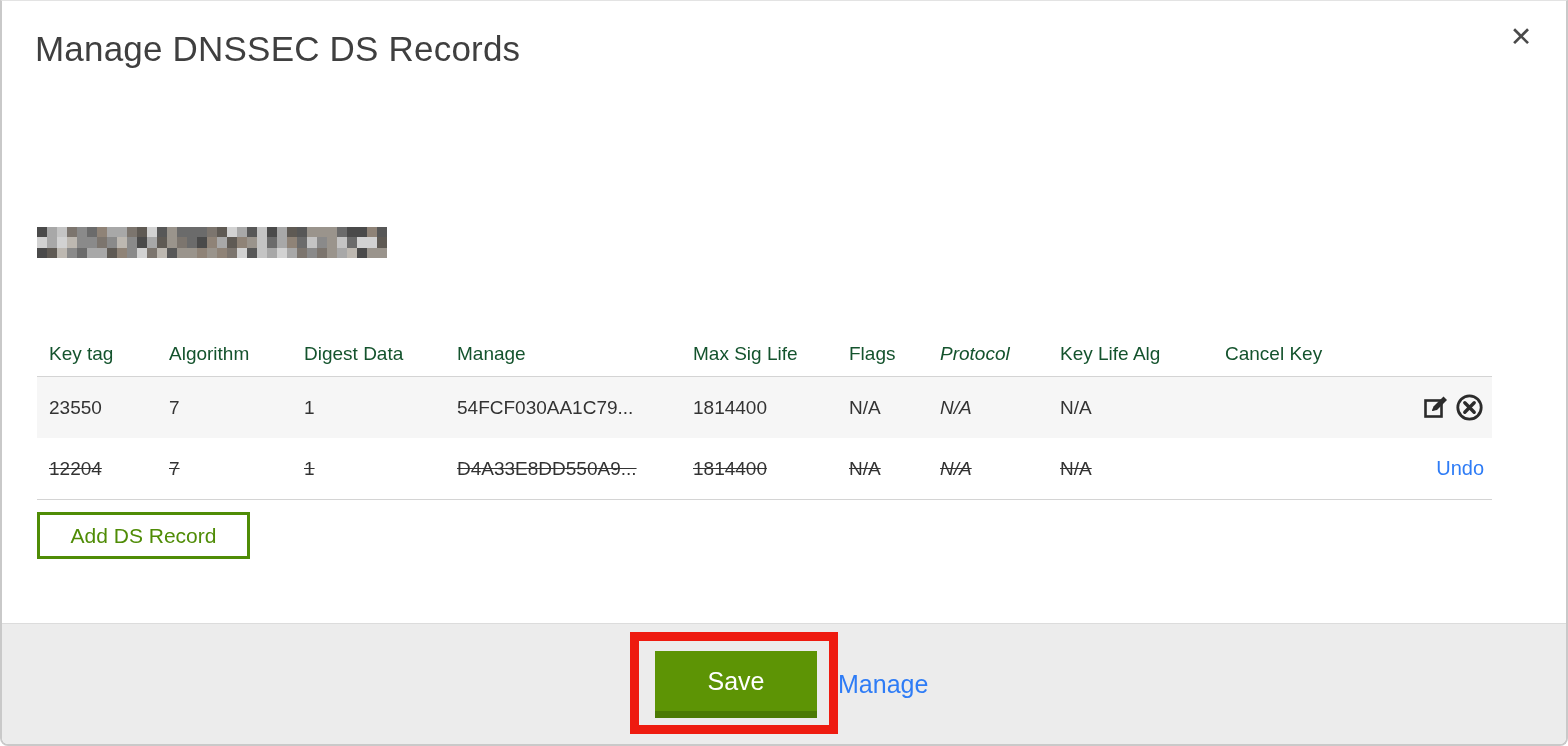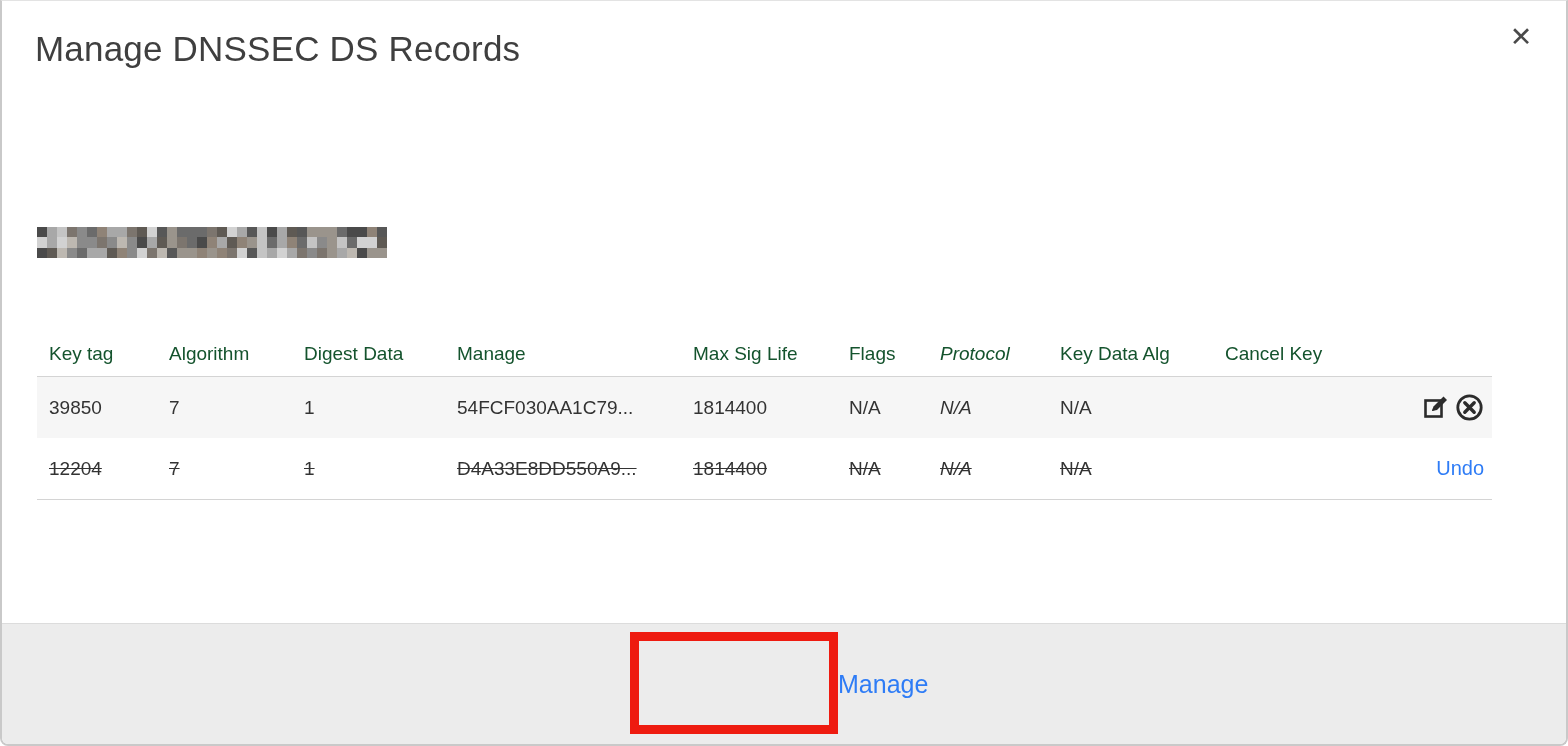--- a/index.html
+++ b/index.html
@@ -254,27 +254,27 @@
 
   <div class="ds-table">
     <div class="t-row t-head">
       <div class="cell c-keytag">Key tag</div>
       <div class="cell c-alg">Algorithm</div>
       <div class="cell c-dtype">Digest Data</div>
       <div class="cell c-digest">Manage</div>
       <div class="cell c-maxsig">Max Sig Life</div>
       <div class="cell c-flags">Flags</div>
       <div class="cell c-proto">Protocol</div>
-      <div class="cell c-kda">Key Data Alg</div>
+      <div class="cell c-kda">Key Life Alg</div>
       <div class="cell c-pubkey">Cancel Key</div>
       <div class="cell c-actions"></div>
     </div>
 
     <div class="t-row t-body-row first">
-      <div class="cell c-keytag">39850</div>
+      <div class="cell c-keytag">23550</div>
       <div class="cell c-alg">7</div>
       <div class="cell c-dtype">1</div>
       <div class="cell c-digest">54FCF030AA1C79...</div>
       <div class="cell c-maxsig">1814400</div>
       <div class="cell c-flags">N/A</div>
       <div class="cell c-proto">N/A</div>
       <div class="cell c-kda">N/A</div>
       <div class="cell c-pubkey"></div>
       <div class="cell c-actions">
         <button class="icon-btn" title="">
@@ -302,19 +302,21 @@
       <div class="cell c-flags struck">N/A</div>
       <div class="cell c-proto struck">N/A</div>
       <div class="cell c-kda struck">N/A</div>
       <div class="cell c-pubkey struck"></div>
       <div class="cell c-actions">
         <a class="undo-link" href="#">Undo</a>
       </div>
     </div>
   </div>
 
+  <button class="add-ds-btn">Add DS Record</button>
 
   <div class="footer">
     <div class="annotation-rect"></div>
+    <button class="save-btn">Save</button>
     <a class="cancel-link" href="#">Manage</a>
   </div>
 
 </div>
 
 </body></html>

